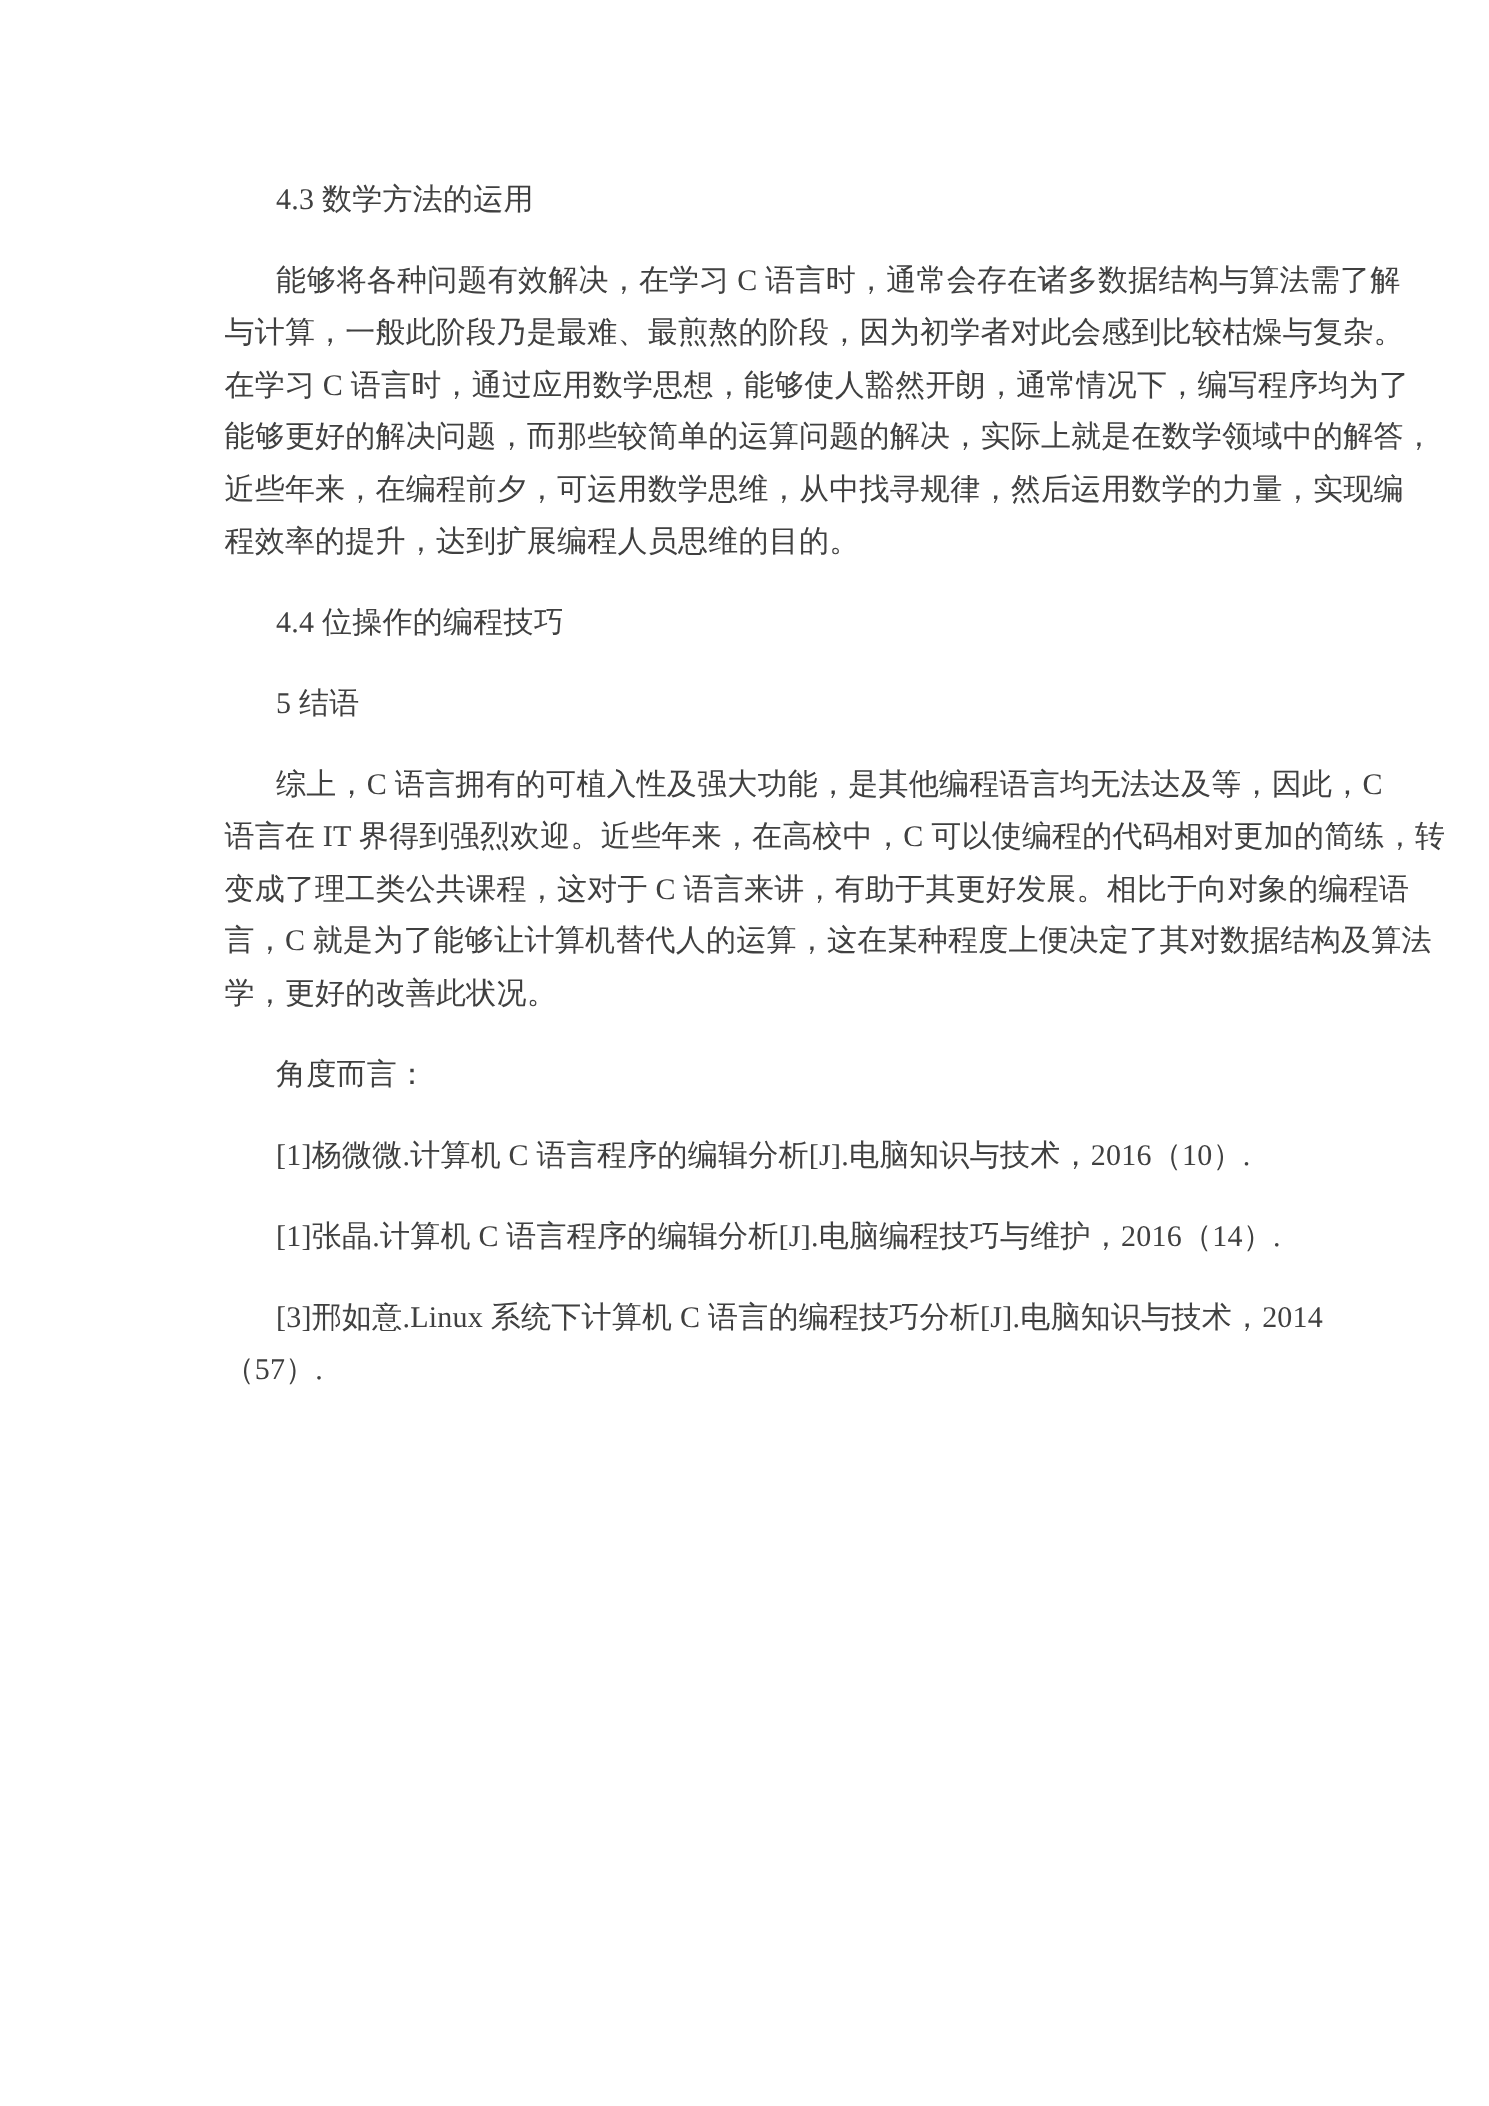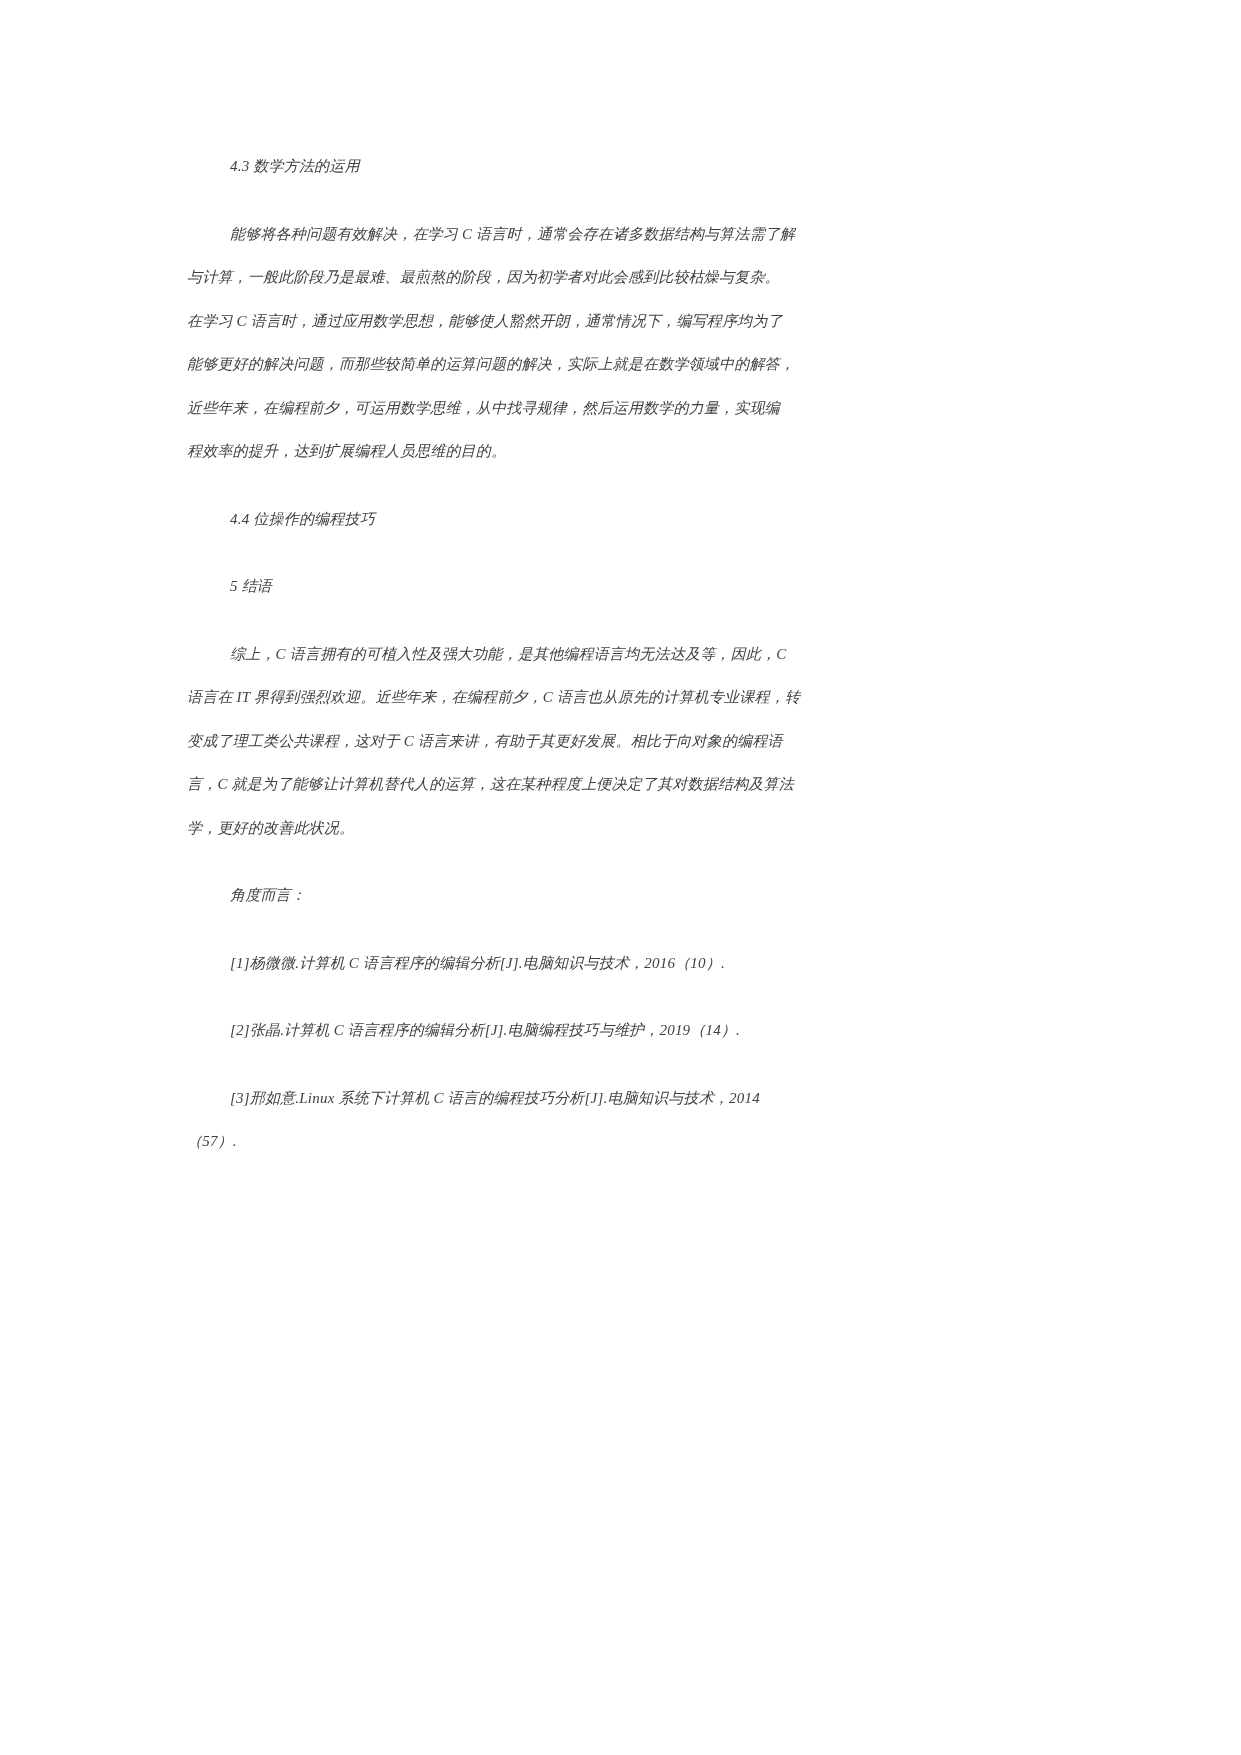--- a/index.html
+++ b/index.html
@@ -11,23 +11,22 @@
     position: relative;
     width: 1241px;
     height: 1755px;
     background: #ffffff;
     overflow: hidden;
     font-family: "Liberation Serif", "DejaVu Serif", serif;
     color: #404040;
   }
   .content {
     padding: 145px 170px 0 187px;
-    font-size: 15px;
+    font-size: 25px;
     letter-spacing: 0.2px;
-    font-style: italic;
   }
   .block {
     margin: 0 0 24px 0;
   }
   .line {
     line-height: 43.5px;
     white-space: nowrap;
   }
   .line.indent {
     padding-left: 43px;
@@ -56,36 +55,36 @@
       <div class="line indent">4.4 位操作的编程技巧</div>
     </div>
 
 
     <div class="block">
       <div class="line indent">5 结语</div>
     </div>
 
     <div class="block">
       <div class="line indent">综上，C 语言拥有的可植入性及强大功能，是其他编程语言均无法达及等，因此，C</div>
-      <div class="line">语言在 IT 界得到强烈欢迎。近些年来，在编程前夕，C 语言也从原先的计算机专业课程，转</div>
+      <div class="line">语言在 IT 界得到强烈欢迎。近些年来，在高校中，C 可以使编程的代码相对更加的简练，转</div>
       <div class="line">变成了理工类公共课程，这对于 C 语言来讲，有助于其更好发展。相比于向对象的编程语</div>
       <div class="line">言，C 就是为了能够让计算机替代人的运算，这在某种程度上便决定了其对数据结构及算法</div>
       <div class="line">学，更好的改善此状况。</div>
     </div>
 
     <div class="block">
       <div class="line indent">角度而言：</div>
     </div>
 
     <div class="block">
       <div class="line indent">[1]杨微微.计算机 C 语言程序的编辑分析[J].电脑知识与技术，2016（10）.</div>
     </div>
 
     <div class="block">
-      <div class="line indent">[2]张晶.计算机 C 语言程序的编辑分析[J].电脑编程技巧与维护，2019（14）.</div>
+      <div class="line indent">[1]张晶.计算机 C 语言程序的编辑分析[J].电脑编程技巧与维护，2016（14）.</div>
     </div>
 
     <div class="block">
       <div class="line indent">[3]邢如意.Linux 系统下计算机 C 语言的编程技巧分析[J].电脑知识与技术，2014</div>
       <div class="line">（57）.</div>
     </div>
 
   </div>
 </div>
 

